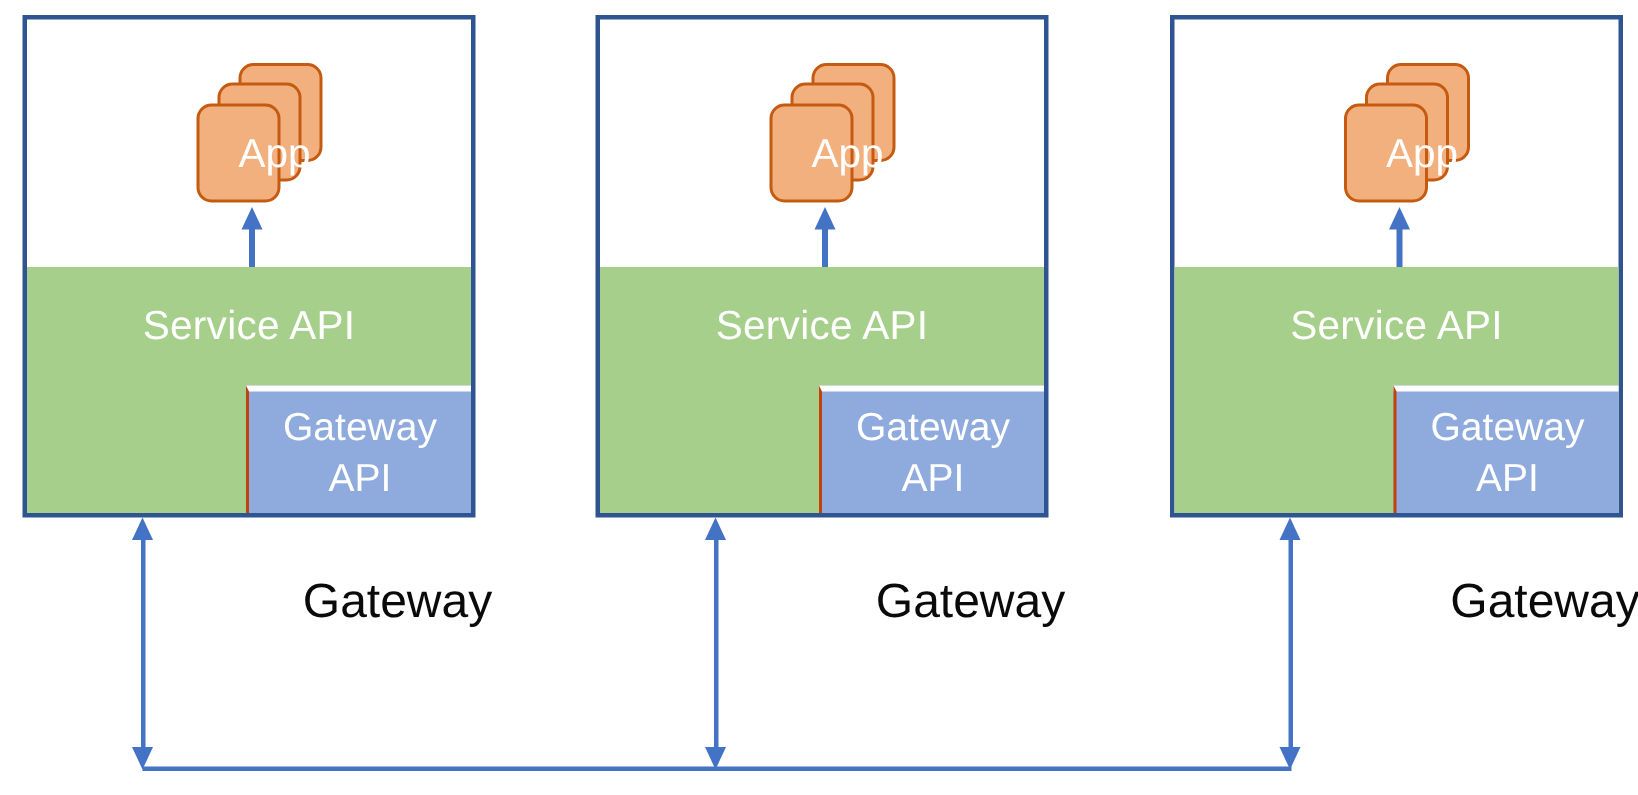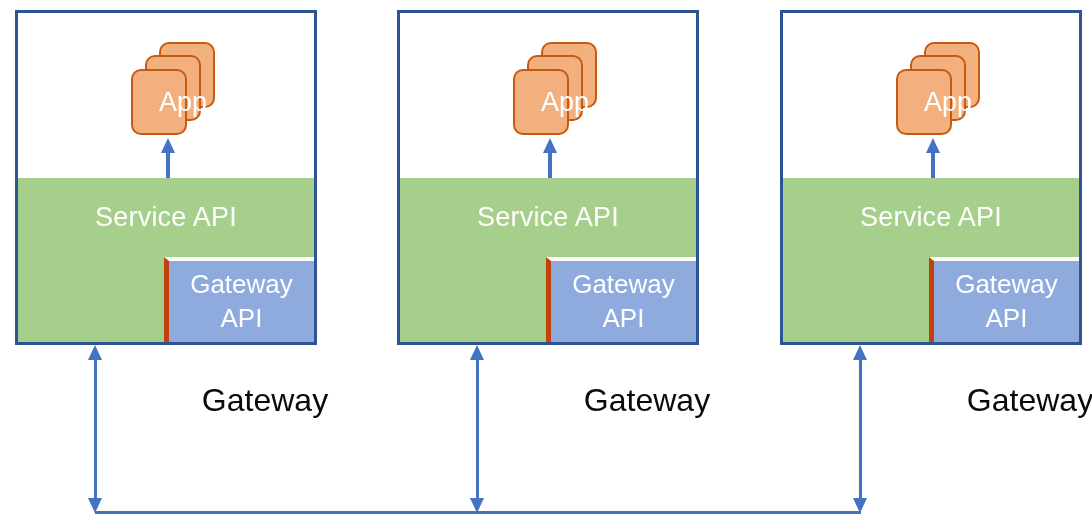--- a/index.html
+++ b/index.html
@@ -65,21 +65,21 @@
   .band-label {
     position: absolute; top: 24px; left: 0; right: 0;
     text-align: center; color: var(--band-text, #ffffff);
     font-size: 27px; letter-spacing: 0.2px;
   }
 
   
   .gw-box {
     position: absolute; right: 0; bottom: 0; width: 150px; height: 85px;
     background: var(--gateway-box, #8FAADC);
-    border-left: 5px solid #c2410c; border-top: 4px solid #ffffff;
+    border-left: 2px solid #c2410c; border-top: 4px solid #ffffff;
     display: flex; align-items: center; justify-content: center;
     text-align: center; color: var(--band-text, #ffffff);
     font-size: 26px; line-height: 1.3; padding: 0 16px;
   }
 
   
   .gw-label {
     position: absolute; left: 82px; top: 372px; width: 250px;
     text-align: center; font-size: 32px; color: var(--label-text, #0a0a0a); margin-left: 43px;
   }

